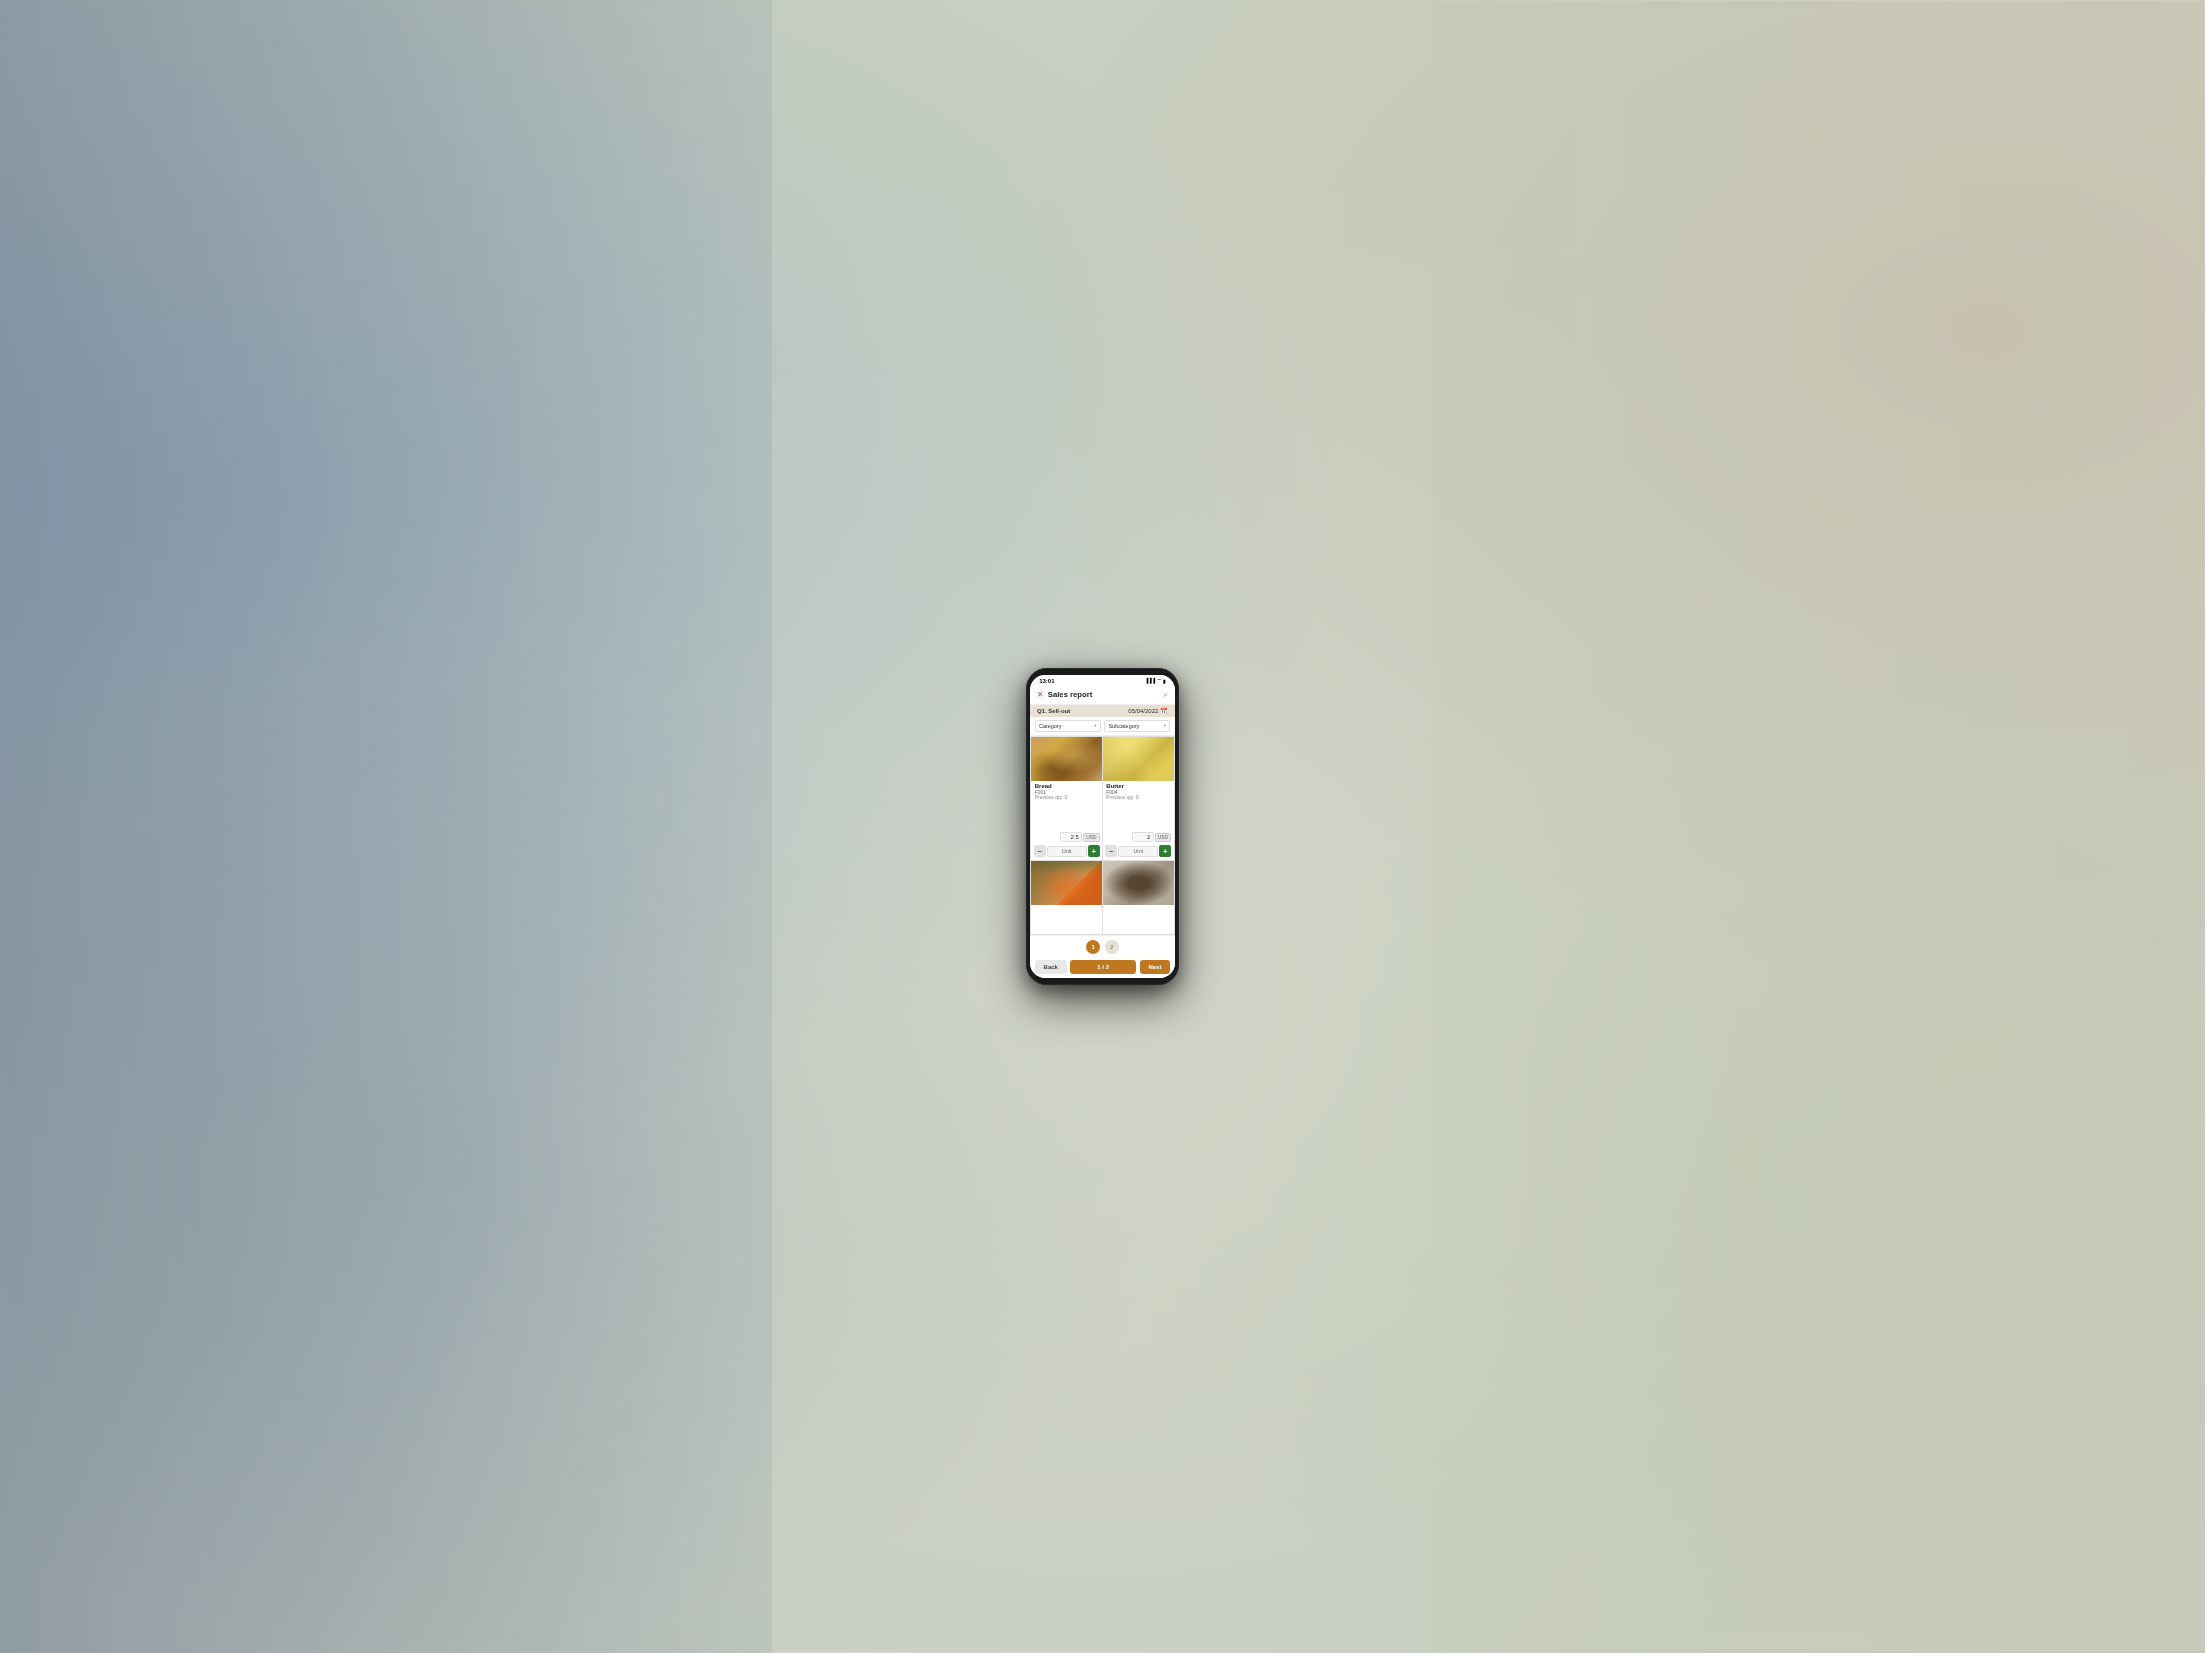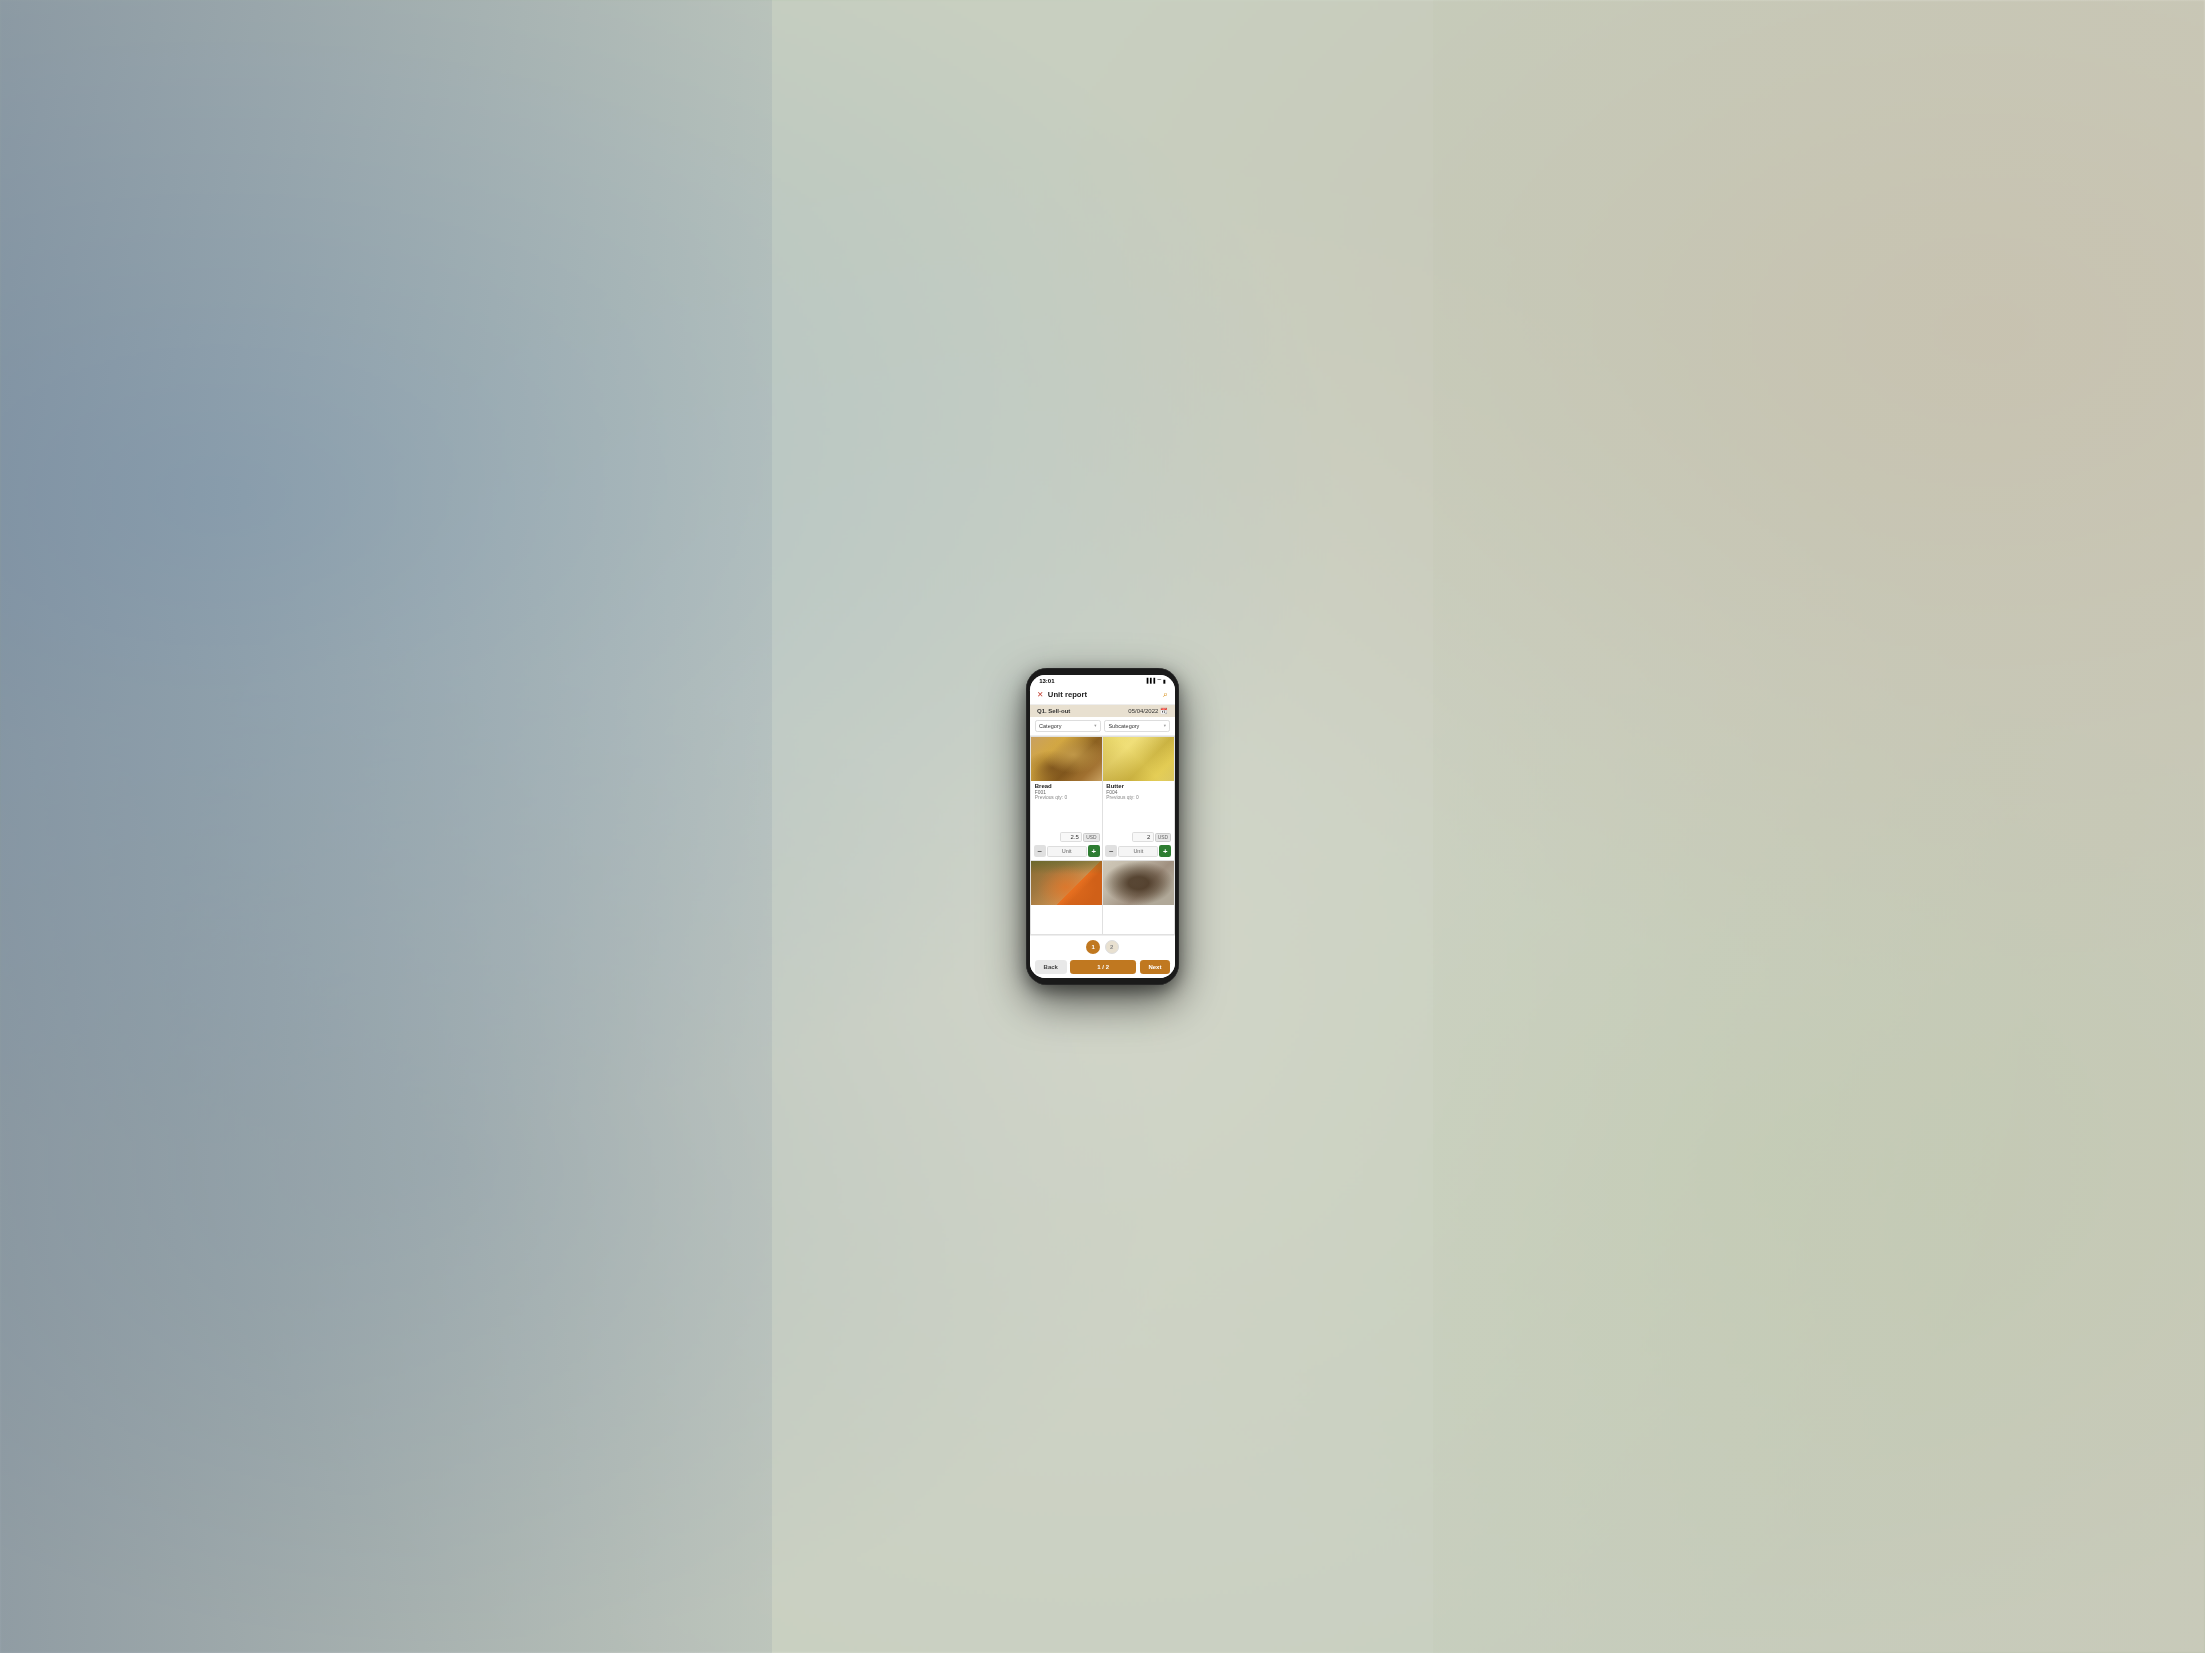--- a/index.html
+++ b/index.html
@@ -492,21 +492,21 @@
           <div class="status-icons">
             <span>▐▐▐</span>
             <span>⌒</span>
             <span>▮</span>
           </div>
         </div>
 
         <div class="app-header">
           <div class="header-left">
             <span class="close-icon">✕</span>
-            <span class="app-title">Unit report</span>
+            <span class="app-title">Sales report</span>
           </div>
           <span class="search-icon-btn">⌕</span>
         </div>
 
         <div class="report-bar">
           <span class="report-name">Q1. Sell-out</span>
           <div class="report-date-group">
             <span class="report-date">05/04/2022</span>
             <span class="calendar-icon">📆</span>
           </div>

